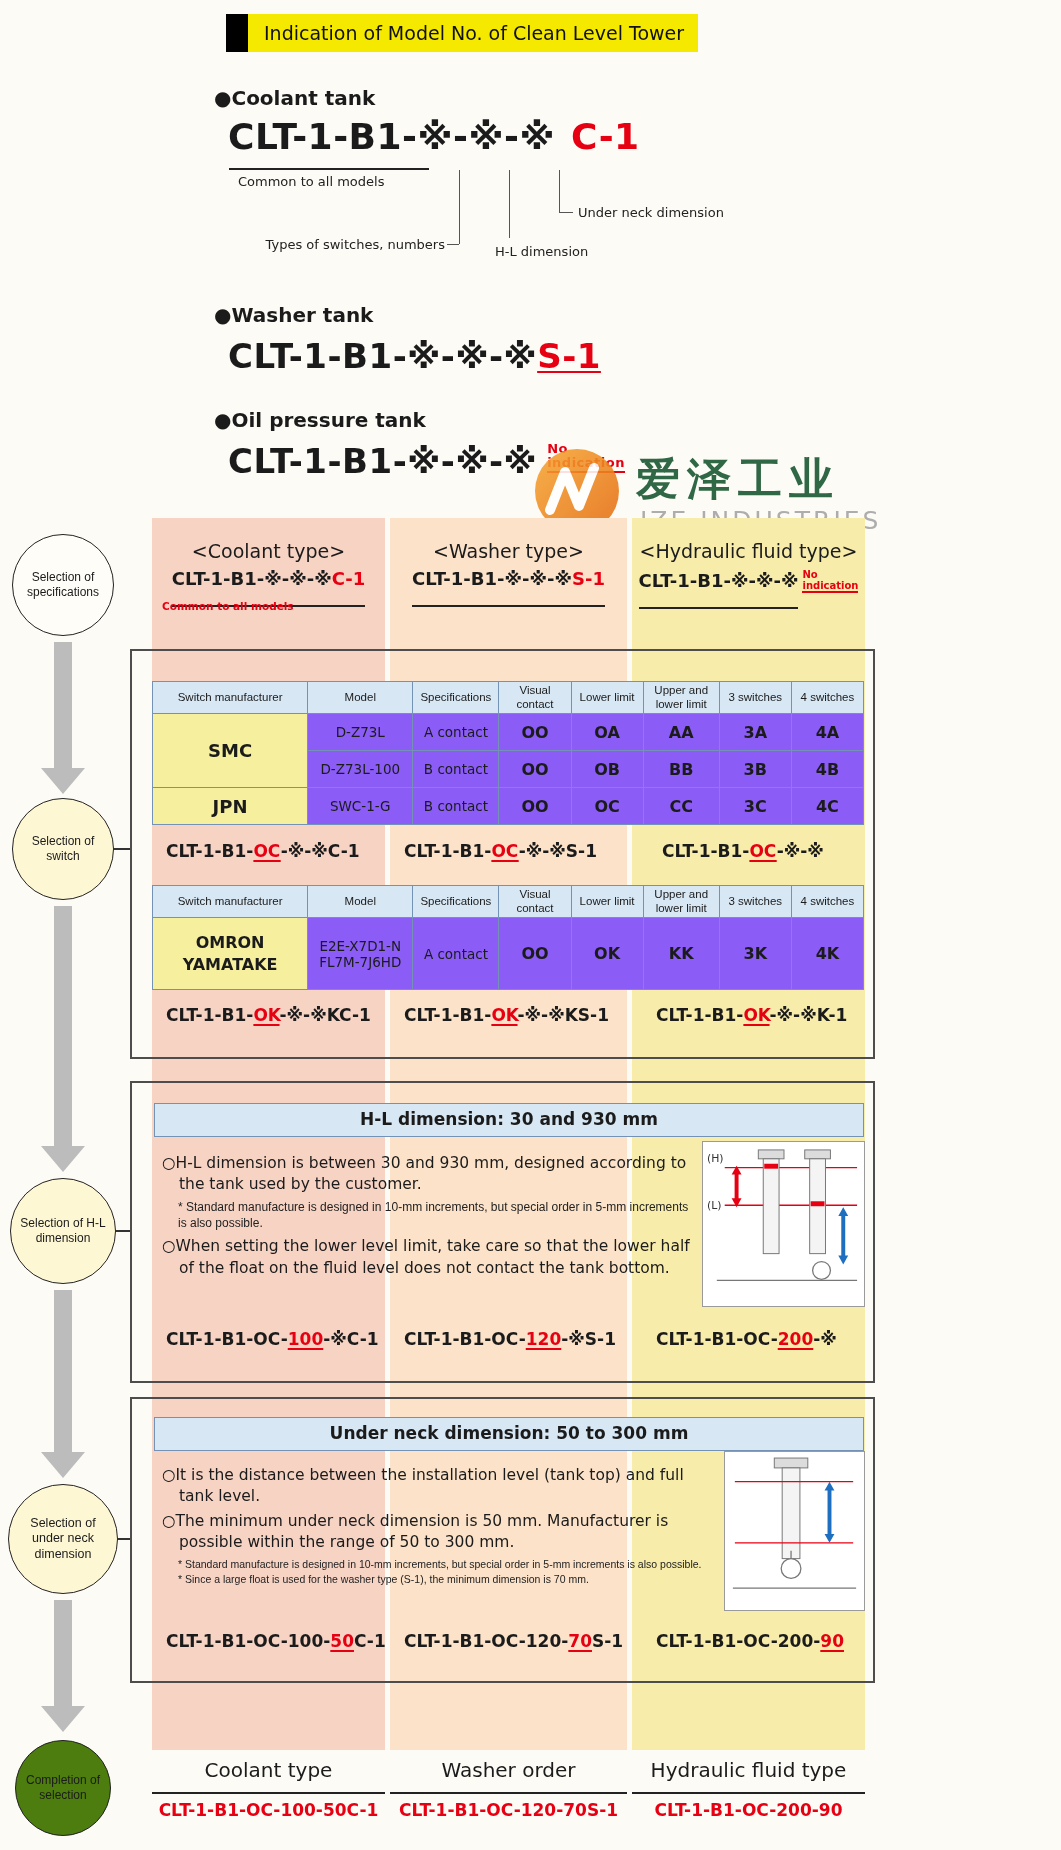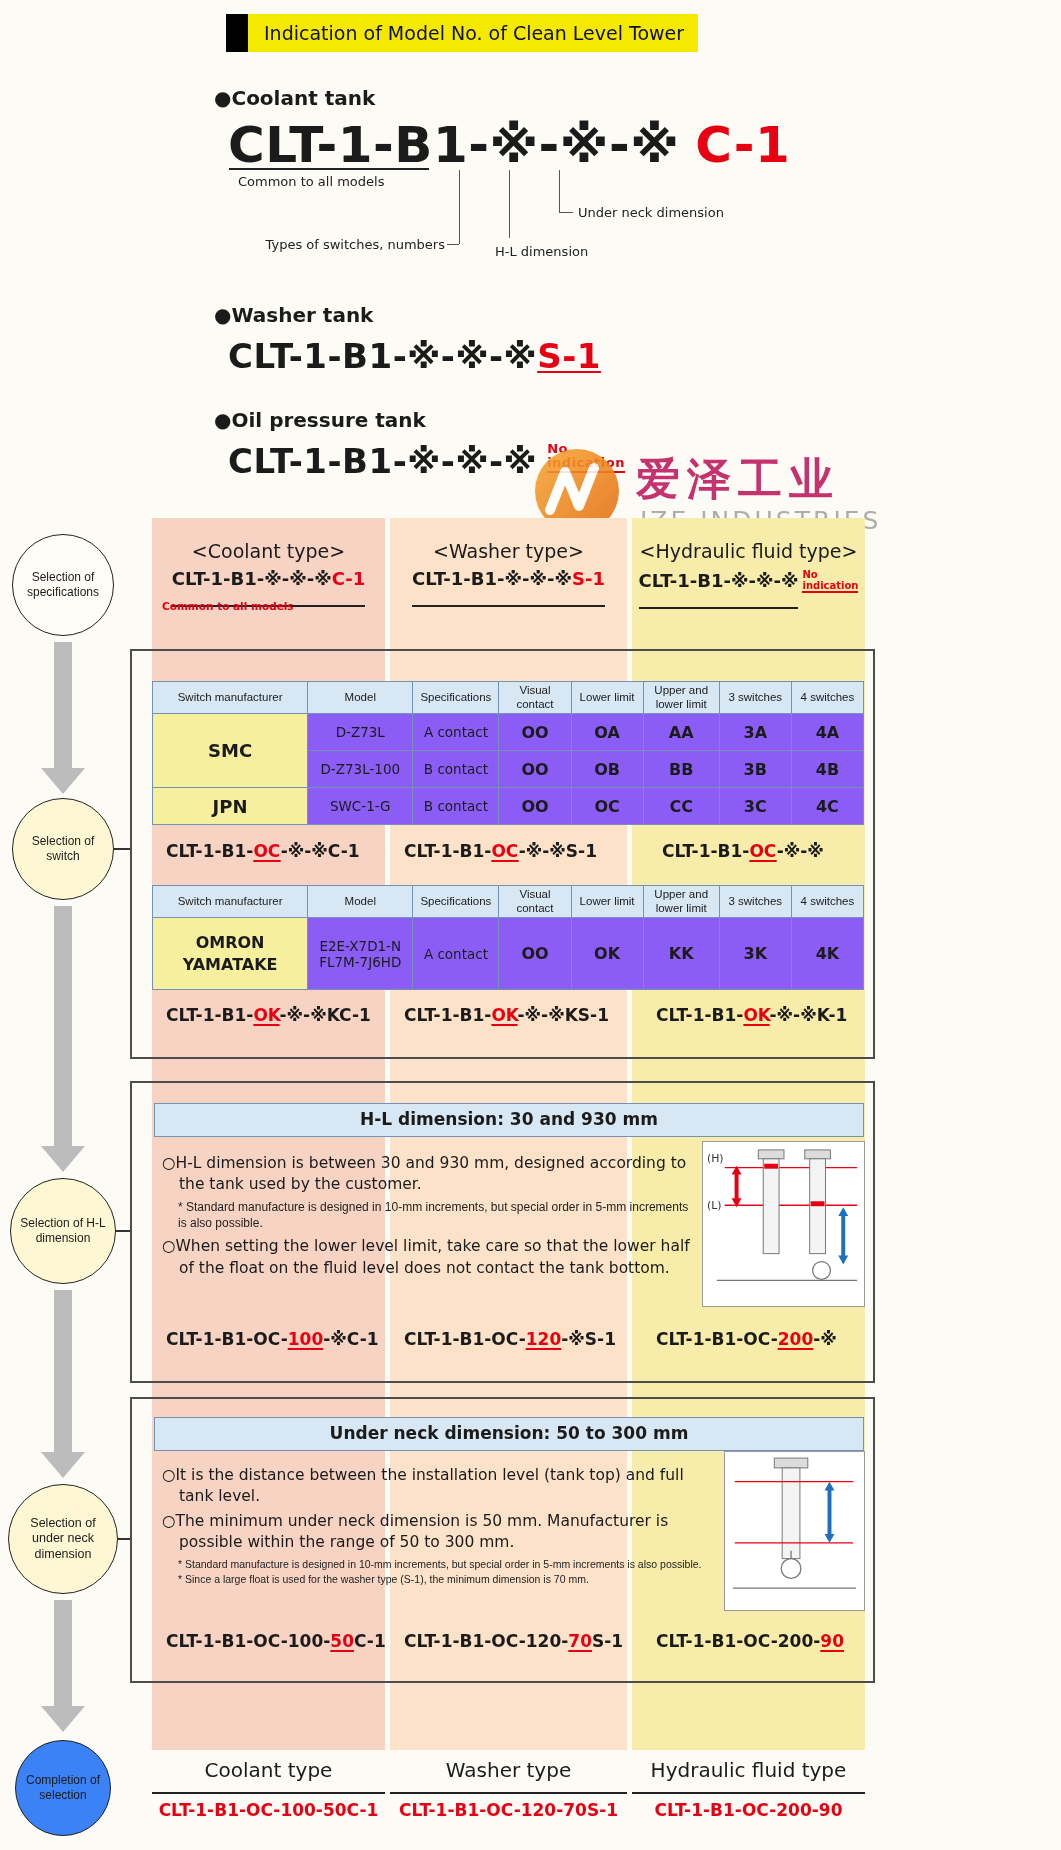--- a/index.html
+++ b/index.html
@@ -15,57 +15,57 @@
   .abs{position:absolute;}
   .red{color:var(--red);}
   .runder{color:var(--red);text-decoration:underline;text-decoration-thickness:2px;text-underline-offset:3px;}
 
   
   .title-wrap{left:210px;top:14px;height:38px;display:flex;margin-left:16px;}
   .title-square{width:22px;height:38px;background:#000;}
   .title-bar{width:450px;height:38px;background:#f5e900;font-size:19px;line-height:38px;padding-left:16px;color:#111;}
 
   .sec-heading{font-size:20px;font-weight:bold;}
-  .bigmodel{font-size:50px;font-weight:bold;letter-spacing:.5px;white-space:nowrap;}
+  .bigmodel{font-size:36px;font-weight:bold;letter-spacing:.5px;white-space:nowrap;}
   .midmodel{font-size:34px;font-weight:bold;letter-spacing:.5px;white-space:nowrap;}
   .thin-line{border-top:2px solid #222;}
   .callout-v{border-left:1px solid #555;width:0;}
   .callout-h{border-top:1px solid #555;height:0;}
   .callout-label{font-size:13px;color:#222;}
 
   .stack{display:inline-block;vertical-align:baseline;position:relative;top:-6px;margin-left:10px;
          font-size:13px;line-height:1.05;font-weight:bold;color:var(--red);
          border-bottom:2px solid var(--red);padding-bottom:1px;text-align:left;}
   .stack-sm{display:inline-block;vertical-align:baseline;position:relative;top:2px;margin-left:4px;
          font-size:10px;line-height:1.05;font-weight:bold;color:var(--red);
          border-bottom:2px solid var(--red);text-align:left;}
 
   
   .wm{opacity:.88;}
-  .wm-cn{font-size:44px;font-weight:bold;color:#be185d;letter-spacing:7px;}
+  .wm-cn{font-size:44px;font-weight:bold;color:#14532d;letter-spacing:7px;}
   .wm-en{font-size:25px;color:#a3a3a3;letter-spacing:3px;}
 
   
   .strip{top:518px;height:1232px;}
   .strip1{left:152px;width:233px;background:#f7d3c4;}
   .strip2{left:390px;width:237px;background:#fbe2c8;}
   .strip3{left:632px;width:233px;background:#f7ecaa;}
 
   .coltype{font-size:19px;text-align:center;}
   .colmodel{text-align:center;font-size:18px;font-weight:bold;white-space:nowrap;}
   .colmodel .uline{display:inline-block;border-bottom:2px solid #222;padding-bottom:16px;}
   .colnote{font-size:10.5px;font-weight:bold;color:var(--red);}
 
   
   .circle{border-radius:50%;border:1.5px solid #222;display:flex;align-items:center;justify-content:center;
           text-align:center;font-size:12px;line-height:1.25;padding:6px;
           font-family:"Liberation Sans",sans-serif;}
   .c-white{background:#fffdf8;}
   .c-pale{background:#fdf7d4;}
-  .c-yellow{background:#3b82f6;}
+  .c-yellow{background:#4d7c0f;}
   .arrow-shaft{left:54px;width:18px;background:#bcbcbc;}
   .arrow-head{left:41px;width:0;height:0;border-left:22px solid transparent;border-right:22px solid transparent;border-top:26px solid #bcbcbc;}
   .connector{border-top:2px solid #333;height:0;}
 
   
   .big-box{border:2px solid #4d4d4d;background:transparent;}
   .sec-header{background:var(--hdr-blue);border:1px solid var(--tbl-border);font-weight:bold;font-size:17px;
               text-align:center;line-height:31px;height:34px;}
 
   
@@ -343,21 +343,21 @@
 
     <div class="abs mcode" style="left:34px;top:232px;"><span>CLT-1-B1-OC-100-</span><span class="runder">50</span><span>C-1</span></div>
     <div class="abs mcode" style="left:272px;top:232px;"><span>CLT-1-B1-OC-120-</span><span class="runder">70</span><span>S-1</span></div>
     <div class="abs mcode" style="left:524px;top:232px;"><span>CLT-1-B1-OC-200-</span><span class="runder">90</span><span></span></div>
   </div>
 
   <div class="abs bot-label" style="left:152px;top:1758px;width:233px;">Coolant type</div>
   <div class="abs thin-line" style="left:152px;top:1792px;width:233px;"></div>
   <div class="abs bot-model" style="left:152px;top:1800px;width:233px;">CLT-1-B1-OC-100-50C-1</div>
 
-  <div class="abs bot-label" style="left:390px;top:1758px;width:237px;">Washer type</div>
+  <div class="abs bot-label" style="left:390px;top:1758px;width:237px;">Washer order</div>
   <div class="abs thin-line" style="left:390px;top:1792px;width:237px;"></div>
   <div class="abs bot-model" style="left:390px;top:1800px;width:237px;">CLT-1-B1-OC-120-70S-1</div>
 
   <div class="abs bot-label" style="left:632px;top:1758px;width:233px;">Hydraulic fluid type</div>
   <div class="abs thin-line" style="left:632px;top:1792px;width:233px;"></div>
   <div class="abs bot-model" style="left:632px;top:1800px;width:233px;">CLT-1-B1-OC-200-90</div>
 
 </div>
 
 </body></html>

